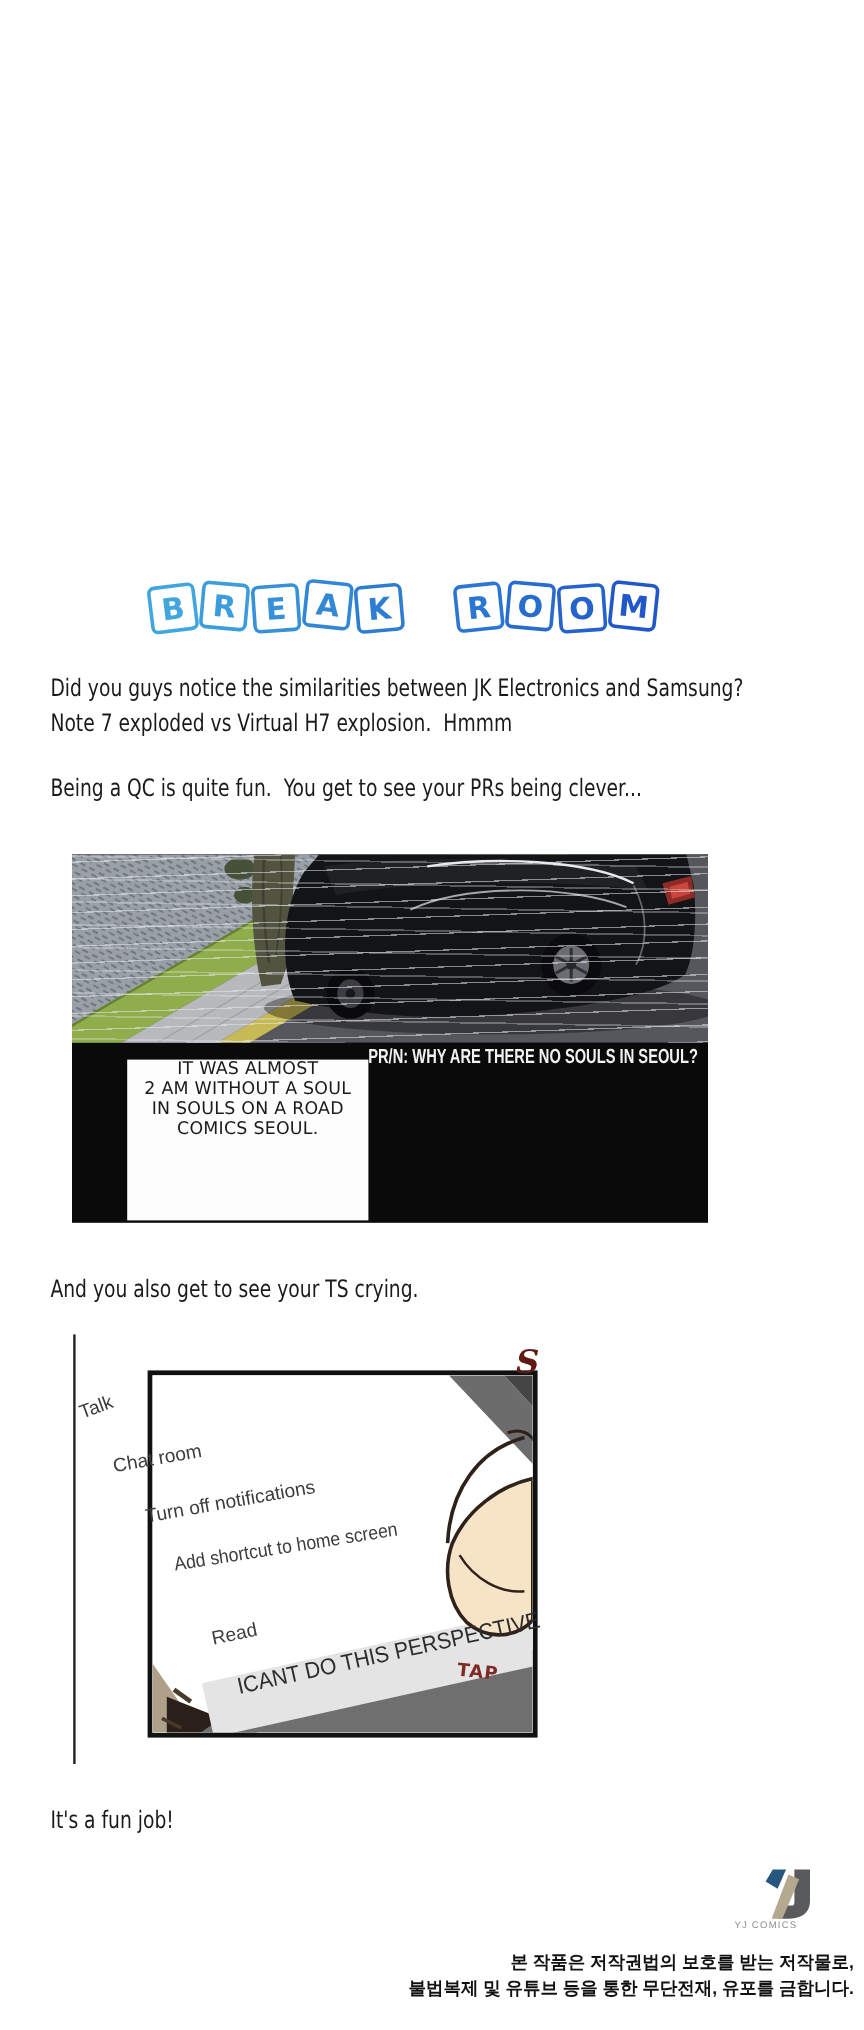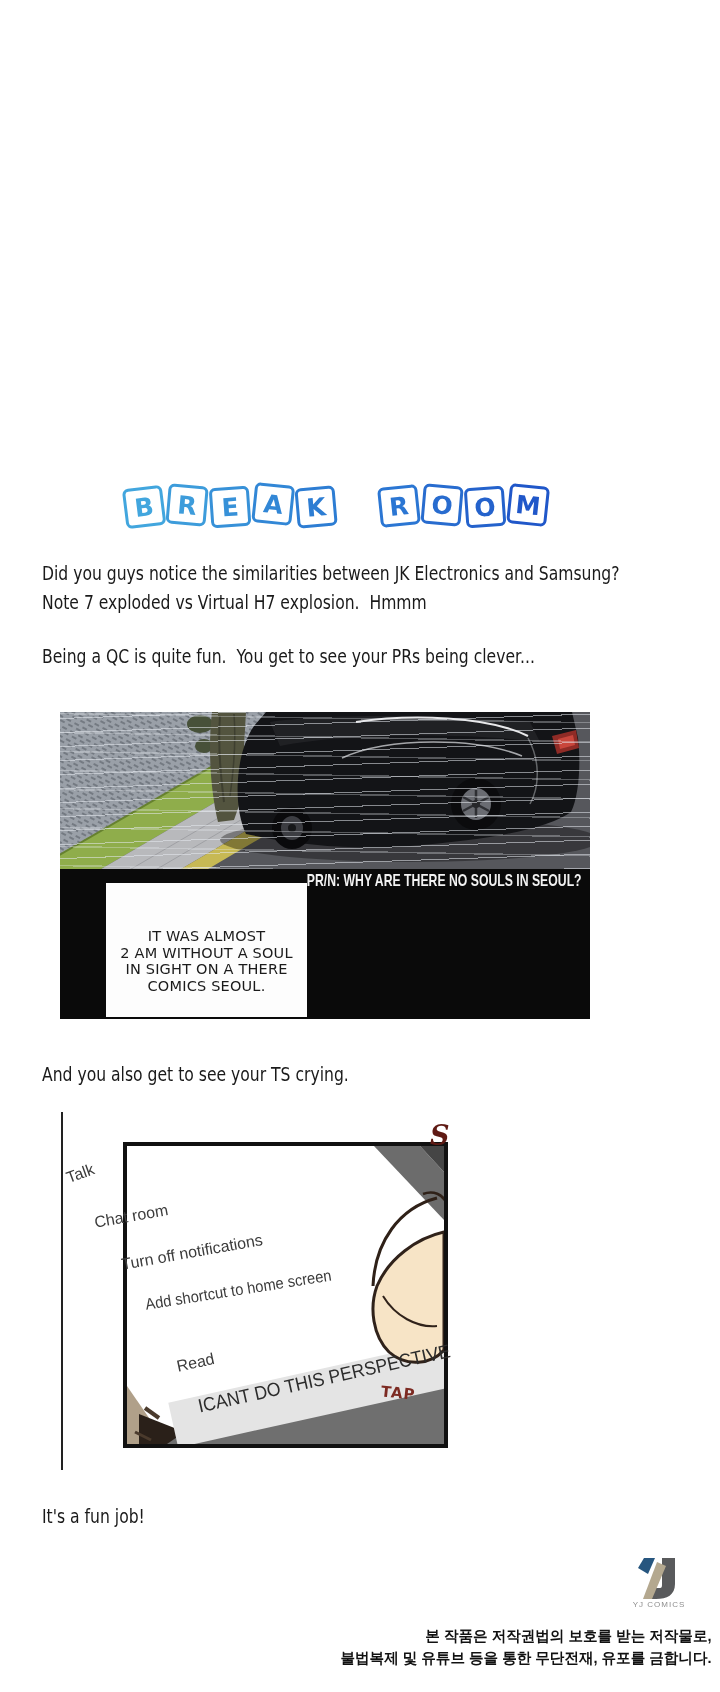--- a/index.html
+++ b/index.html
@@ -34,21 +34,21 @@
   .illo{position:absolute;left:0;top:0;}
   .rain{position:absolute;left:0;top:0;width:530px;height:157px;
     background-image:
       repeating-linear-gradient(178deg, rgba(236,239,243,0) 0px, rgba(236,239,243,0) 6px,
         rgba(230,234,240,.55) 6px, rgba(230,234,240,.55) 7px, rgba(236,239,243,0) 7px, rgba(236,239,243,0) 14px),
       repeating-linear-gradient(181deg, rgba(255,255,255,0) 0px, rgba(255,255,255,0) 10px,
         rgba(232,236,241,.32) 10px, rgba(232,236,241,.32) 11.5px, rgba(255,255,255,0) 11.5px, rgba(255,255,255,0) 19px);}
   .prn{position:absolute;right:8px;top:159px;color:#f2f2f2;font-family:"Liberation Sans",sans-serif;
        font-weight:bold;font-size:17px;white-space:pre;transform:scaleX(.72);transform-origin:100% 0;}
   .narrbox{position:absolute;left:46px;top:171px;width:201px;height:134px;background:#fdfdfd;
-           padding-top:45px;box-sizing:border-box;}
+           box-sizing:border-box;}
   .narrline{font-family:"DejaVu Sans",sans-serif;font-size:14.5px;line-height:16.5px;
             color:#1b1b1b;text-align:center;letter-spacing:.2px;white-space:pre;}
 
   
   .panel2{position:absolute;left:0;top:1108px;width:720px;height:370px;}
   .vline{position:absolute;left:61px;top:4px;width:2px;height:358px;background:#222;}
   .p2box{position:absolute;left:123px;top:34px;width:317px;height:298px;background:#ffffff;
          border:4px solid #111;overflow:hidden;}
   .menuitem{position:absolute;font-family:"Liberation Sans",sans-serif;font-size:16px;color:#3c3c3c;
             white-space:pre;transform-origin:0 0;}
@@ -60,21 +60,21 @@
   .pressed{position:absolute;left:196px;top:288px;font-family:"Liberation Sans",sans-serif;
            font-size:19px;color:#2c2c2c;white-space:pre;transform:rotate(-12.5deg) scaleX(.93);
            transform-origin:0 0;}
   .tap{position:absolute;left:381px;top:276px;font-family:"DejaVu Sans",sans-serif;font-weight:bold;
        font-size:15px;color:#7c2a22;transform:rotate(6deg);letter-spacing:1px;}
   .sfx-s{position:absolute;left:430px;top:12px;font-family:"DejaVu Serif",serif;font-weight:bold;
          font-style:italic;font-size:27px;color:#5f1a14;}
 
   
   .logo{position:absolute;left:636px;top:1556px;}
-  .logotext{position:absolute;left:612px;top:1600px;width:94px;text-align:center;
+  .logotext{position:absolute;left:612px;top:1600px;width:94px;text-align:left;
             font-family:"Liberation Sans",sans-serif;font-size:8px;letter-spacing:1px;color:#8e8e8e;}
   .copyright{position:absolute;right:8px;top:1625px;text-align:right;
              font-family:"Liberation Sans","DejaVu Sans",sans-serif;font-weight:bold;font-size:15px;
              line-height:21.5px;color:#111;transform:scaleX(.97);transform-origin:100% 0;}
 </style>
 </head>
 <body>
 
 <div class="page">
 
@@ -131,21 +131,21 @@
       <ellipse cx="416" cy="92" rx="25" ry="26" fill="#0b0b0d"></ellipse>
       <ellipse cx="416" cy="92" rx="15" ry="16" fill="#6a6c72"></ellipse>
       <path d="M416,78 L416,106 M403,85 L429,99 M403,99 L429,85" stroke="#2e2f33" stroke-width="2.5"></path>
       <circle cx="416" cy="92" r="4" fill="#26272a"></circle>
     </svg>
     <div class="rain"></div>
     <div class="prn">PR/N: WHY ARE THERE NO SOULS IN SEOUL?</div>
     <div class="narrbox">
       <div class="narrline">IT WAS ALMOST</div>
       <div class="narrline">2 AM WITHOUT A SOUL</div>
-      <div class="narrline">IN SIGHT ON A THERE</div>
+      <div class="narrline">IN SOULS ON A ROAD</div>
       <div class="narrline">COMICS SEOUL.</div>
     </div>
   </div>
 
   <div class="hw hw4">And you also get to see your TS crying.</div>
 
   <div class="panel2">
     <div class="vline"></div>
     <div class="p2box">
       <svg width="317" height="298" viewBox="0 0 317 298">

